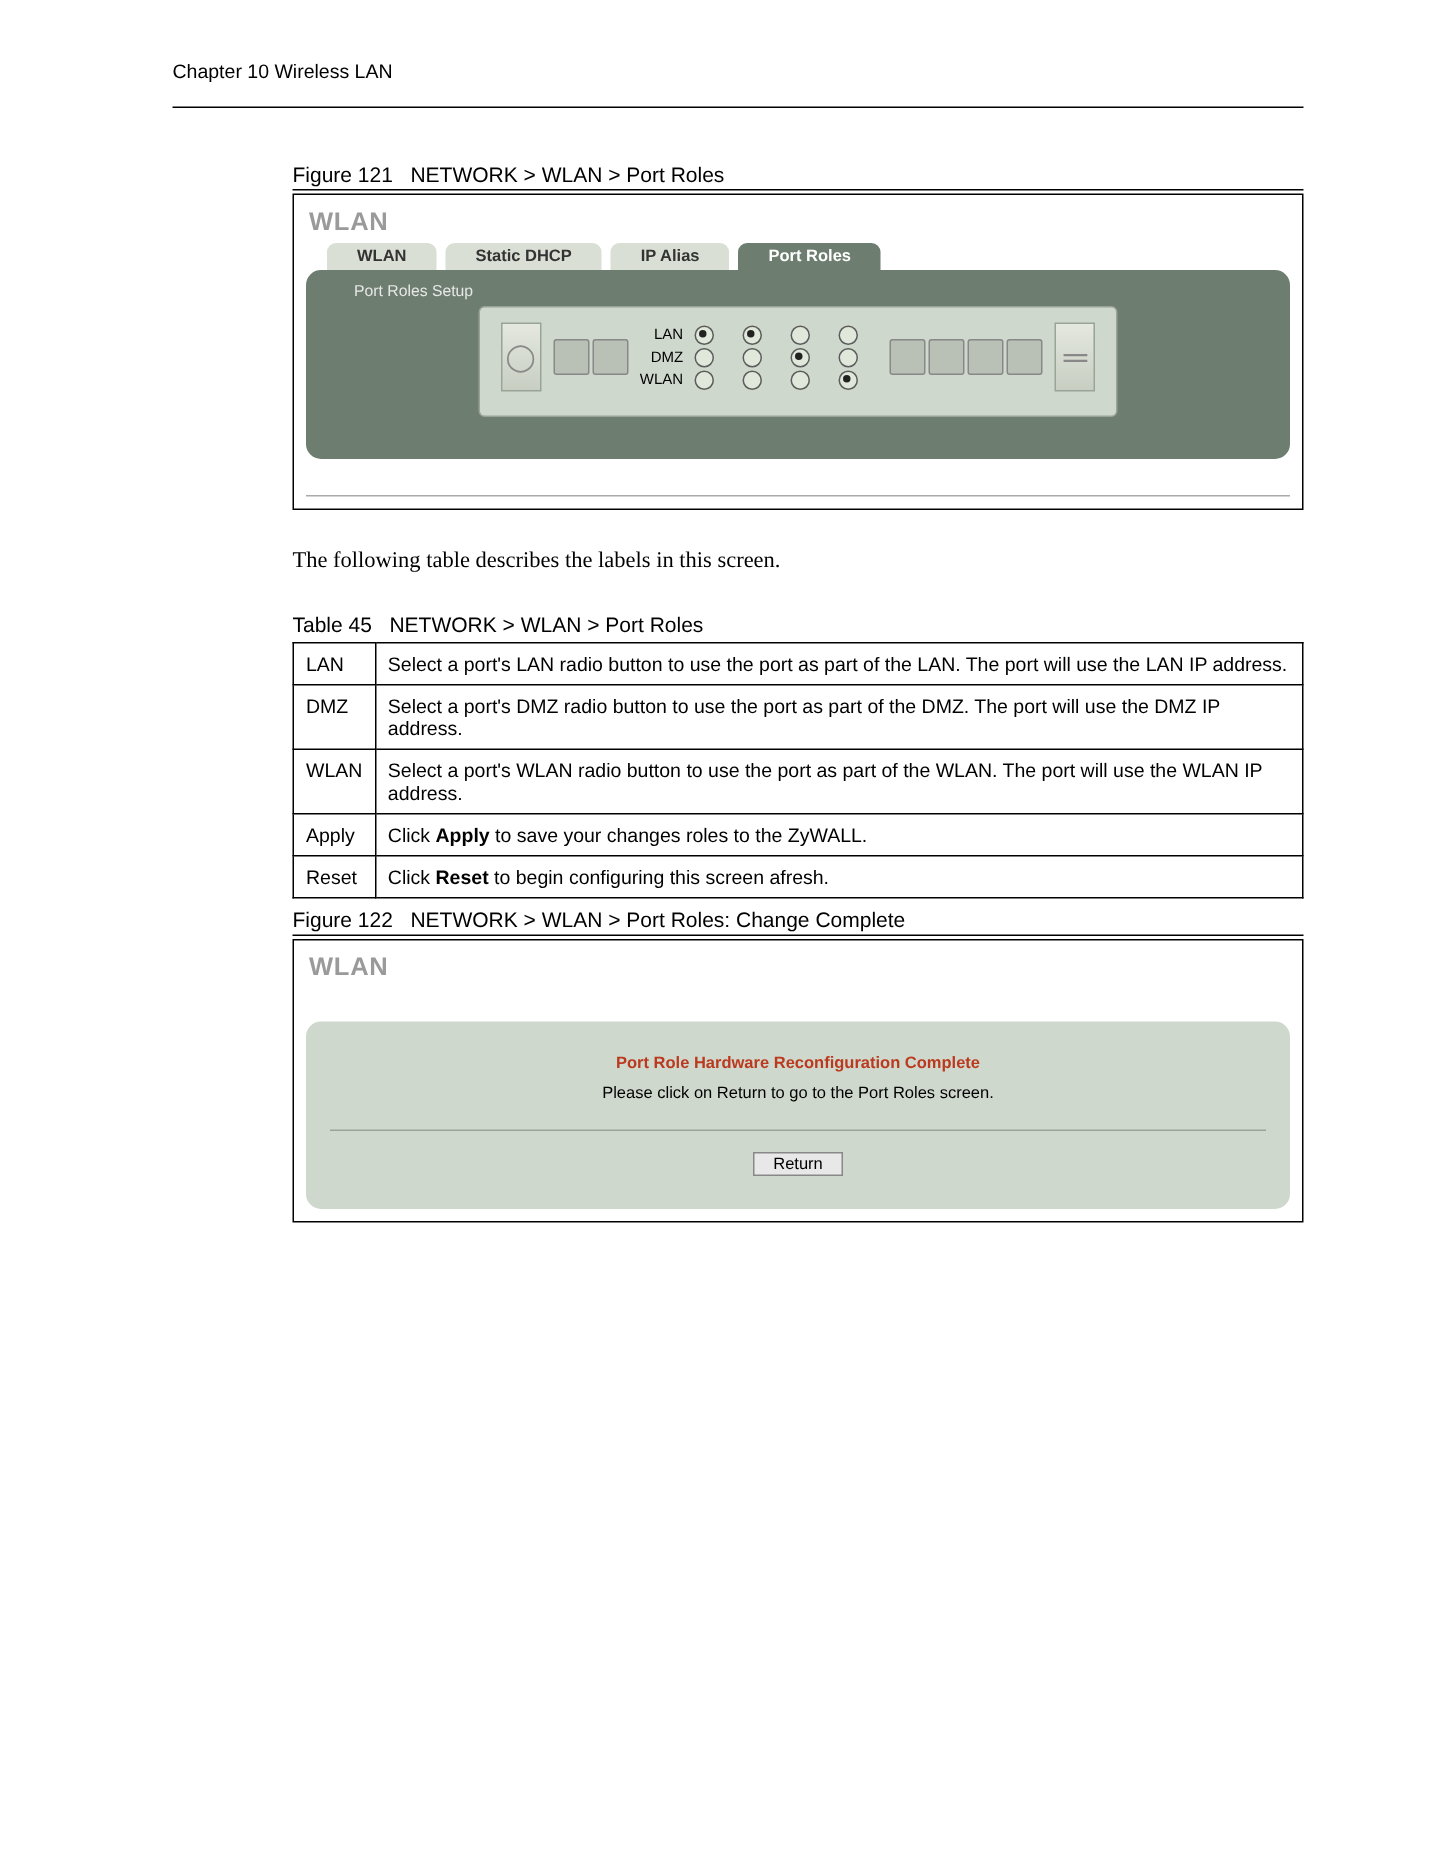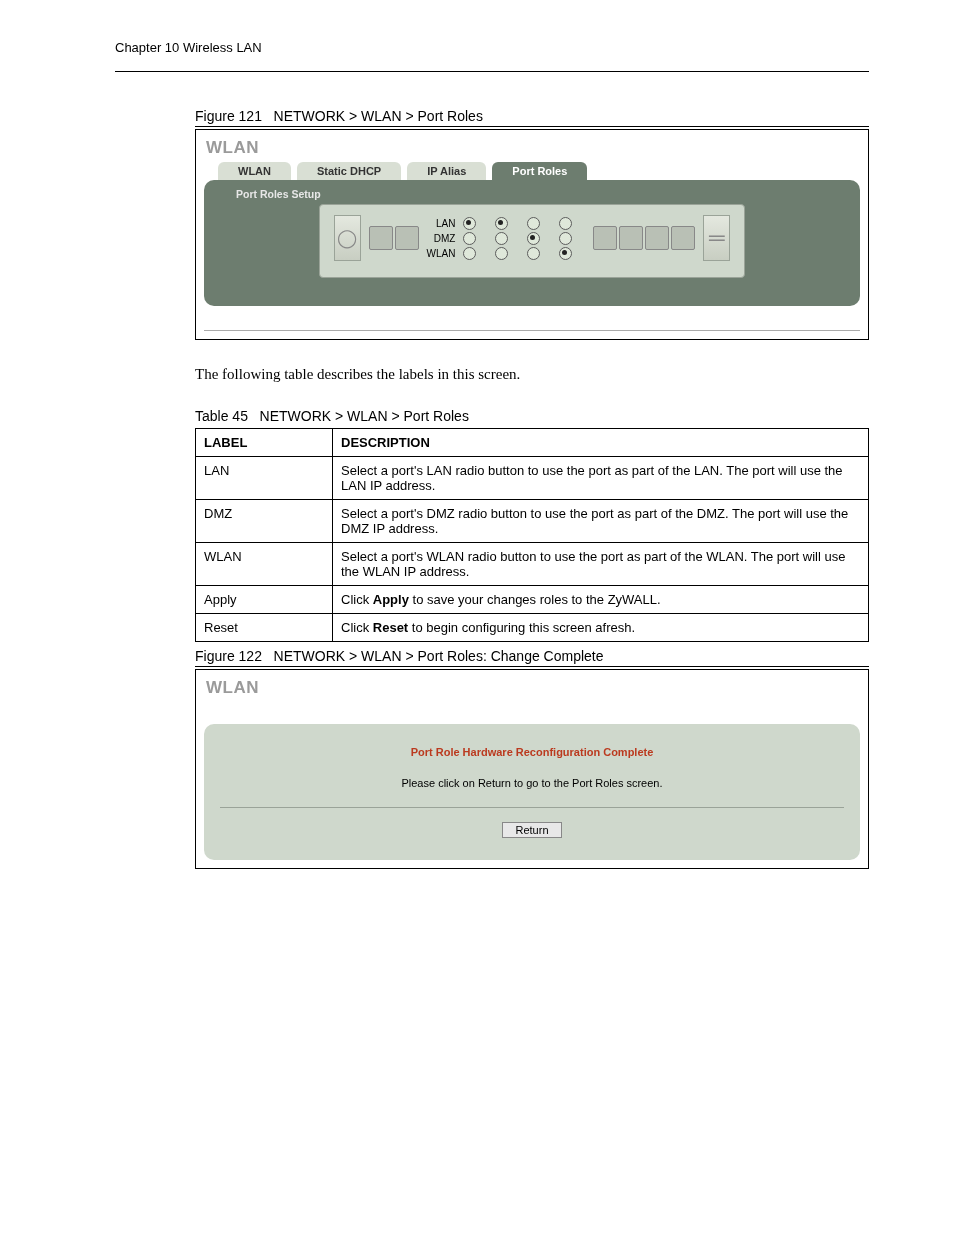--- a/index.html
+++ b/index.html
@@ -58,21 +58,21 @@
   }
   .tab.active { background: #6d7d6f; color: #fff; }
   .panel {
     background: #6d7d6f;
     border-radius: 10px;
     padding: 8px 8px 28px 8px;
   }
   .panel-head {
     font-family: Verdana, Arial, sans-serif;
     font-size: 10.5px;
-    font-weight: bold;
+    font-weight: normal;
     color: #e7e7e7;
     margin: 0 0 4px 24px;
   }
   .port-area {
     background: #cfd8cc;
     border: 1px solid #9aa398;
     border-radius: 4px;
     padding: 10px 14px 16px 14px;
     display: flex;
     align-items: center;
@@ -133,21 +133,21 @@
   table.desc th { font-weight: bold; }
   .row-bold { font-weight: bold; }
   .complete-box .inner {
     background: #cfd8cc;
     border-radius: 10px;
     padding: 22px 10px;
     text-align: center;
     font-family: Verdana, sans-serif;
     font-size: 11px;
   }
-  .complete-title { color: #bb3a1f; font-weight: bold; margin-bottom: 19px;}
+  .complete-title { color: #bb3a1f; font-weight: bold; margin-bottom: 8px;}
 </style>
 </head>
 <body>
 
 <div class="chapter-header">Chapter 10 Wireless LAN</div>
 
 <div style="margin-left:80px;">
   <div class="fig-caption">
     <span class="caption-bold">Figure 121</span>&nbsp;&nbsp;
     <span>NETWORK &gt; WLAN &gt; Port Roles</span>
@@ -202,24 +202,20 @@
 
   <p class="body-text">The following table describes the labels in this screen.</p>
 
   <div class="table-caption">
     <span class="caption-bold">Table 45</span>&nbsp;&nbsp;
     <span>NETWORK &gt; WLAN &gt; Port Roles</span>
   </div>
 
   <table class="desc">
     <tbody>
-        <tr>
-      <th style="width:120px;">LABEL</th>
-      <th>DESCRIPTION</th>
-    </tr>
     <tr>
       <td>LAN</td>
       <td>Select a port's LAN radio button to use the port as part of the LAN. The port will use the LAN IP address.</td>
     </tr>
     <tr>
       <td>DMZ</td>
       <td>Select a port's DMZ radio button to use the port as part of the DMZ. The port will use the DMZ IP address.</td>
     </tr>
     <tr>
       <td>WLAN</td>

